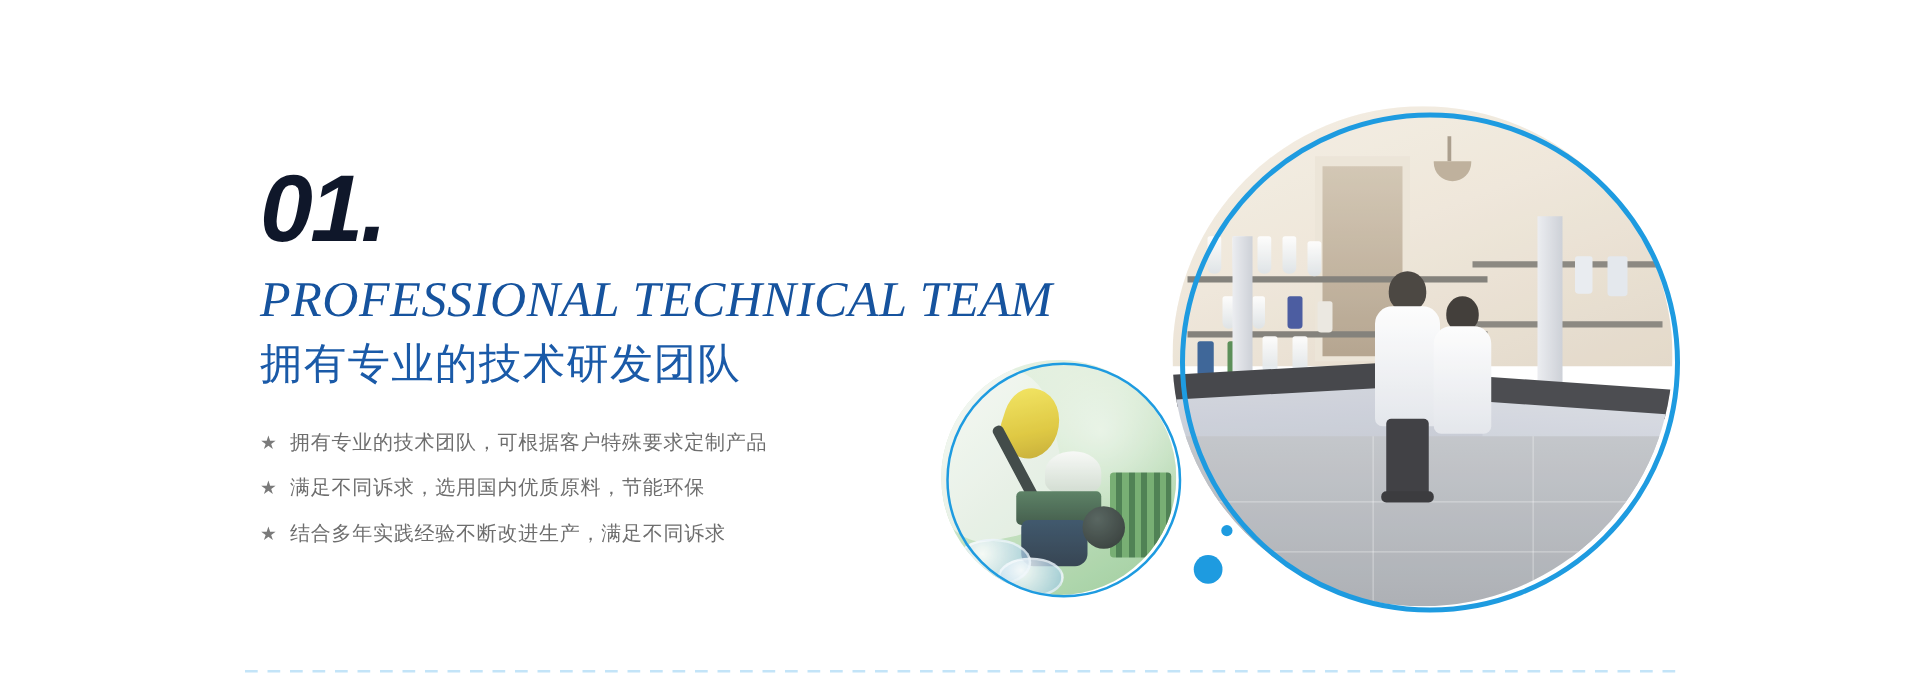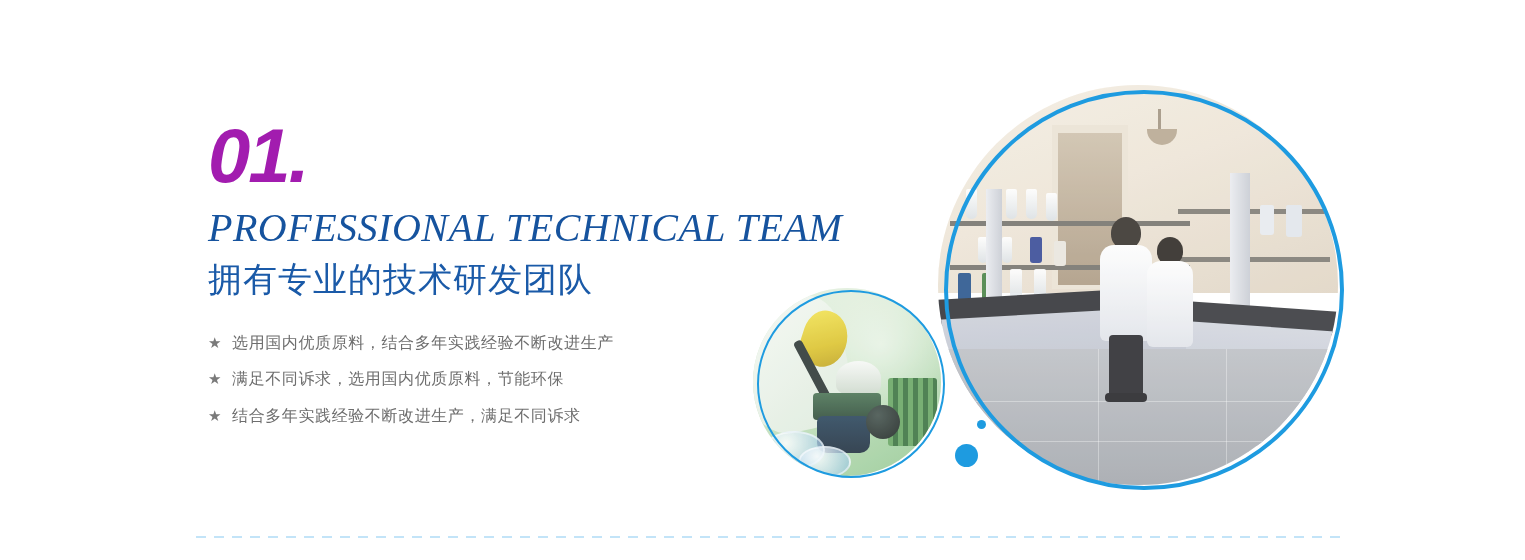--- a/index.html
+++ b/index.html
@@ -26,24 +26,24 @@
     left: 208px;
     top: 118px;
     width: 720px;
   }
 
   .section-number {
     font-family: "Liberation Sans", "DejaVu Sans", sans-serif;
     font-size: 76px;
     font-weight: bold;
     font-style: italic;
-    color: #a21caf;
+    color: #0f172a;
     line-height: 1;
     letter-spacing: -2px;
-    margin: 0 0 12px 0;
+    margin: 12px 0 12px 0;
     user-select: none;
   }
 
   .title-en {
     font-family: "Liberation Serif", "DejaVu Serif", serif;
     font-size: 40px;
     font-style: italic;
     font-weight: normal;
     color: #16539e;
     line-height: 1.1;
@@ -327,21 +327,21 @@
 
     <div class="section-number">01.</div>
 
     <h1 class="title-en">PROFESSIONAL TECHNICAL TEAM</h1>
 
     <h2 class="title-cn">拥有专业的技术研发团队</h2>
 
     <ul class="bullet-list">
       <li class="bullet-item">
         <span class="bullet-star">★</span>
-        <span class="bullet-text">选用国内优质原料，结合多年实践经验不断改进生产</span>
+        <span class="bullet-text">拥有专业的技术团队，可根据客户特殊要求定制产品</span>
       </li>
       <li class="bullet-item">
         <span class="bullet-star">★</span>
         <span class="bullet-text">满足不同诉求，选用国内优质原料，节能环保</span>
       </li>
       <li class="bullet-item">
         <span class="bullet-star">★</span>
         <span class="bullet-text">结合多年实践经验不断改进生产，满足不同诉求</span>
       </li>
     </ul>

